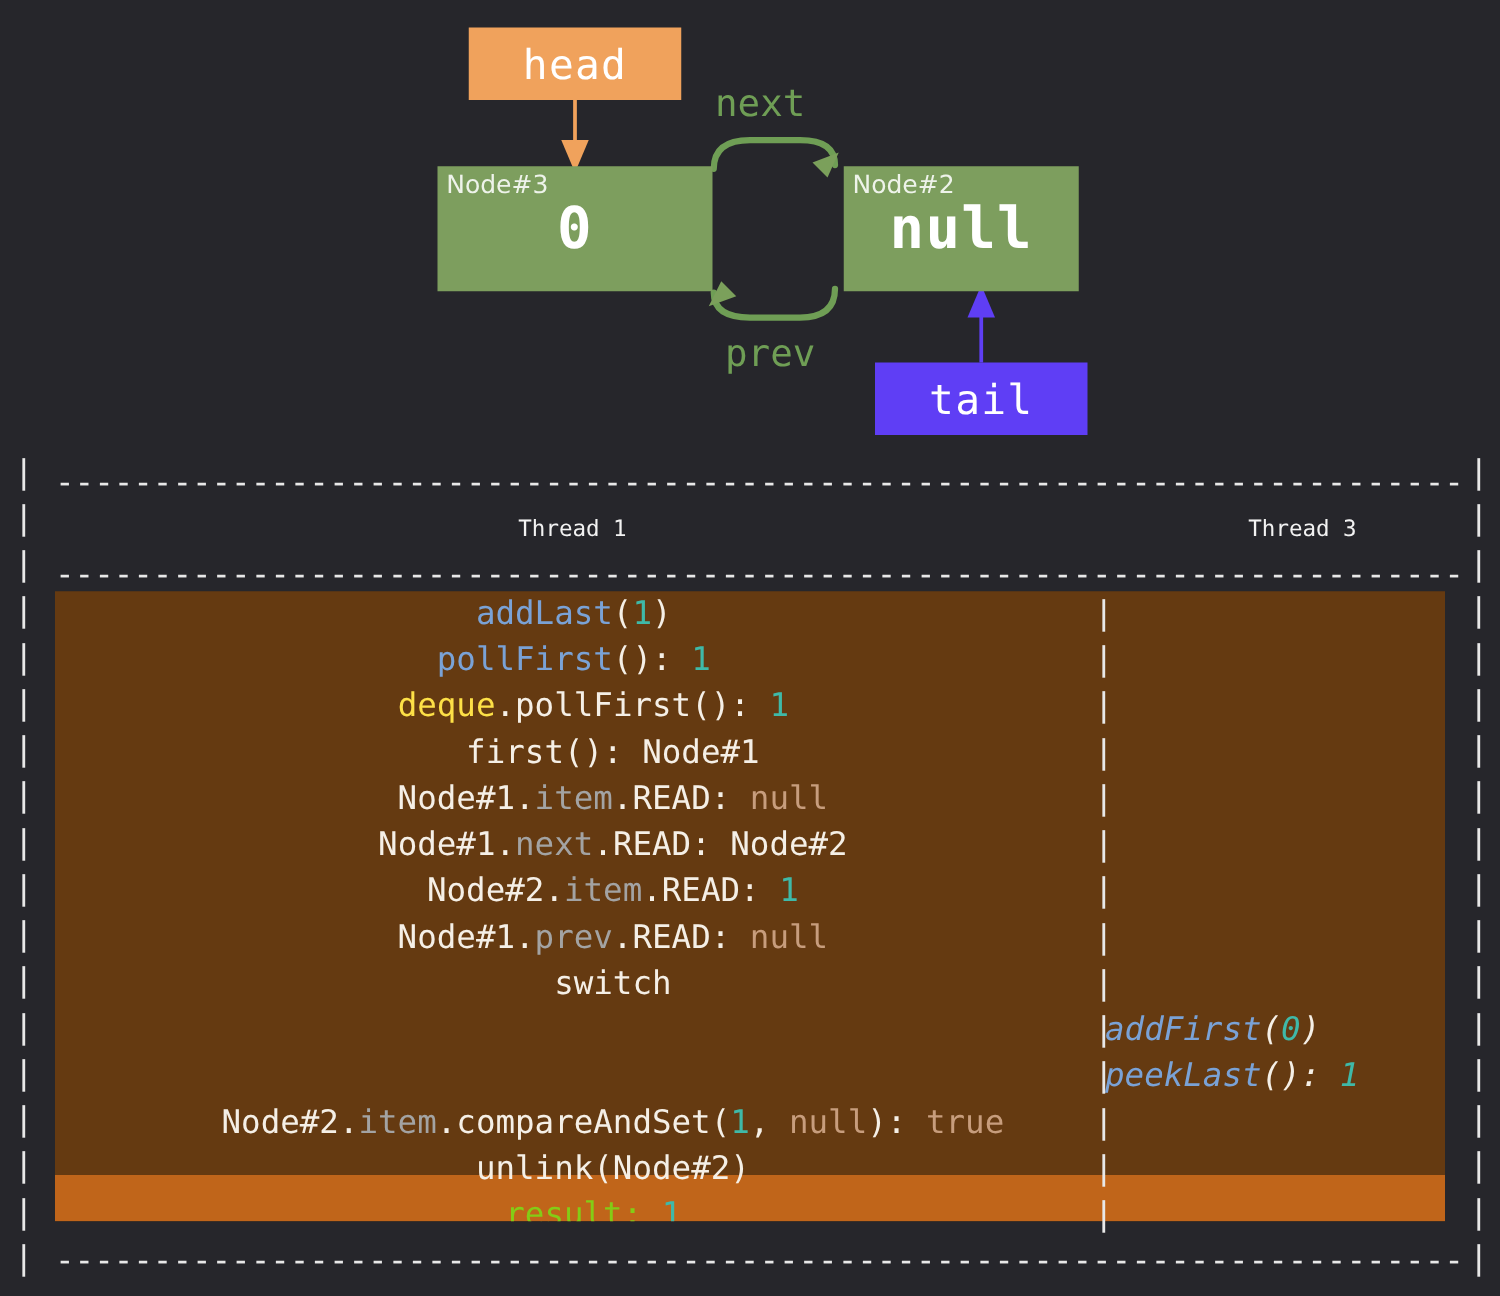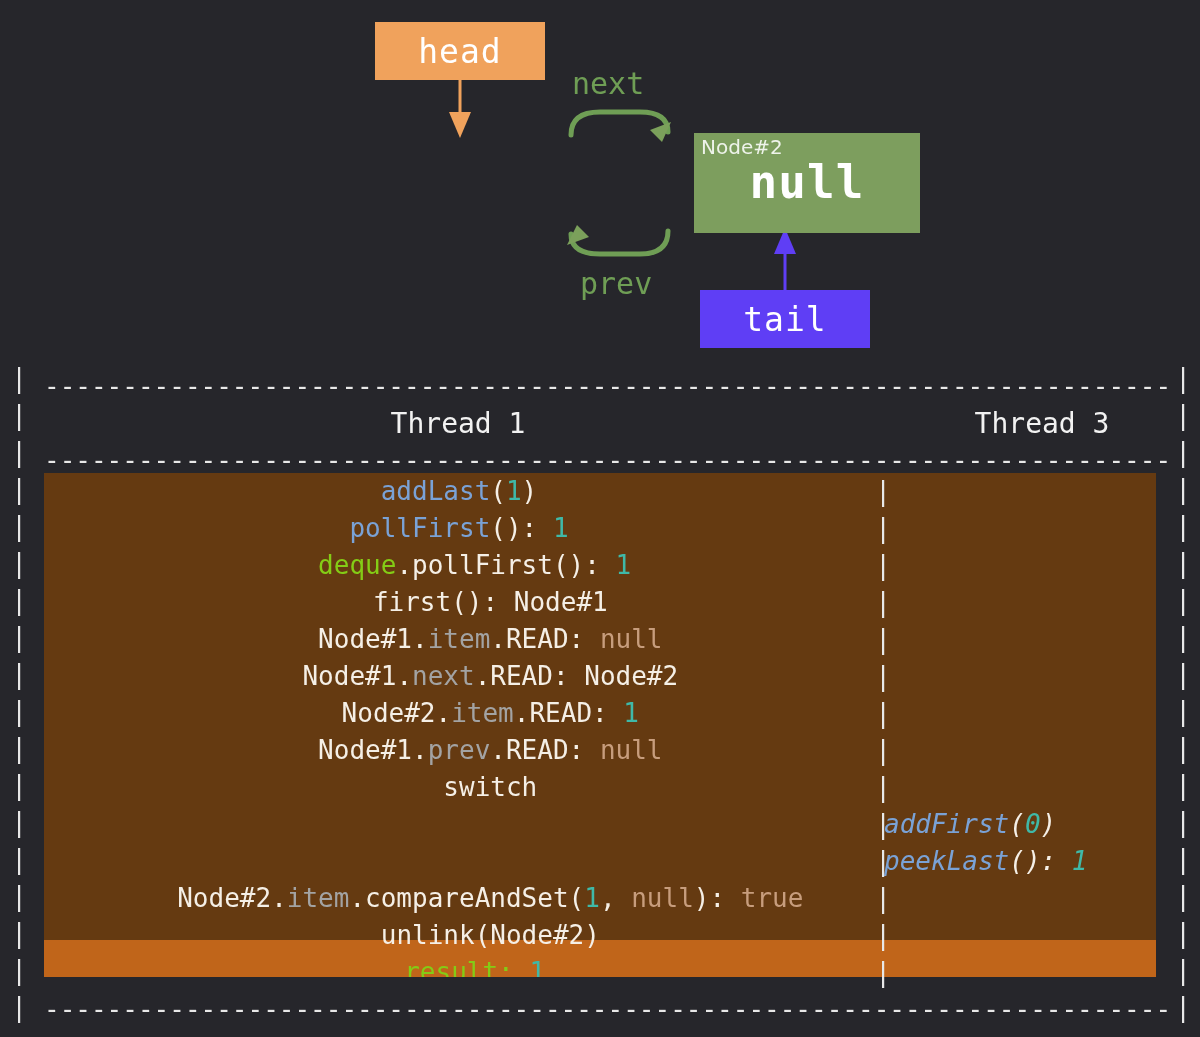--- a/index.html
+++ b/index.html
@@ -40,21 +40,21 @@
     left: 700px; top: 290px;
     width: 170px; height: 58px;
     background: #5f3ef5;
   }
   .node-box {
     position: absolute;
     background: #7d9e5e;
     height: 100px;
   }
   #node3-box { left: 350px; top: 133px; width: 220px; }
-  #node2-box { left: 675px; top: 133px; width: 226px; margin-left: 19px; }
+  #node2-box { left: 675px; top: 133px; width: 188px; }
   .node-id {
     position: absolute;
     left: 7px; top: 2px;
     font-family: "DejaVu Sans", sans-serif;
     font-size: 20px;
     color: #eef3ea;
     white-space: nowrap;
   }
   .node-val {
     position: absolute;
@@ -126,21 +126,21 @@
 
   #head-row {
     position: absolute;
     left: 44px; top: 45px;
     width: 1124px; height: 37px;
     line-height: 37px;
   }
   #head-t1, #head-t2 {
     position: absolute;
     font-family: "DejaVu Sans Mono", monospace;
-    font-size: 28px;
+    font-size: 18px;
     color: #f2f2f2;
     white-space: nowrap;
   }
   #head-t1 { left: 0; width: 828px; text-align: center; }
   #head-t2 { left: 850px; width: 296px; text-align: center; }
 
   #block {
     position: absolute;
     left: 44px; top: 113px;
     width: 1112px; height: 504px;
@@ -162,21 +162,21 @@
     white-space: pre;
     color: #f5efe6;
   }
   #col-t1 { left: 2px; width: 826px; text-align: center; }
   #col-t2 { left: 840px; width: 272px; font-style: italic; }
   .ln { height: 37px; }
 
   
   .t-method { color: #7aa2d6; }
   .t-num    { color: #3fb9a8; }
-  .t-deque  { color: #84cc16; }
+  .t-deque  { color: #fde047; }
   .t-field  { color: #a3a3a3; }
   .t-null   { color: #c79d7d; }
   .t-plain  { color: #f5efe6; }
   .t-result { color: #84cc16; }
 </style>
 </head>
 <body>
 
 <div id="diagram">
 
@@ -196,20 +196,24 @@
   </svg>
 
   <div class="ptr-box" id="head-box">
     <span>head</span>
   </div>
 
   <div class="ptr-box" id="tail-box">
     <span>tail</span>
   </div>
 
+  <div class="node-box" id="node3-box">
+    <span class="node-id">Node#3</span>
+    <span class="node-val">0</span>
+  </div>
 
   <div class="node-box" id="node2-box">
     <span class="node-id">Node#2</span>
     <span class="node-val">null</span>
   </div>
 
   <div class="edge-label" id="next-label">next</div>
   <div class="edge-label" id="prev-label">prev</div>
 </div>
 

